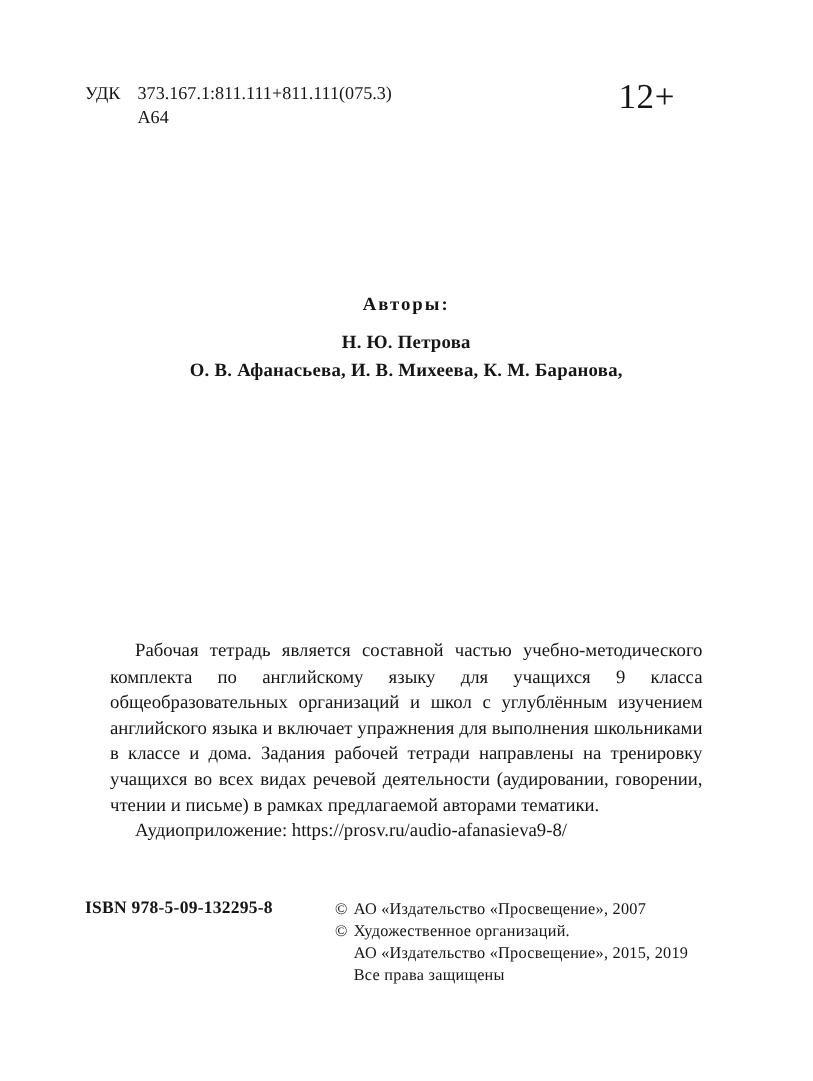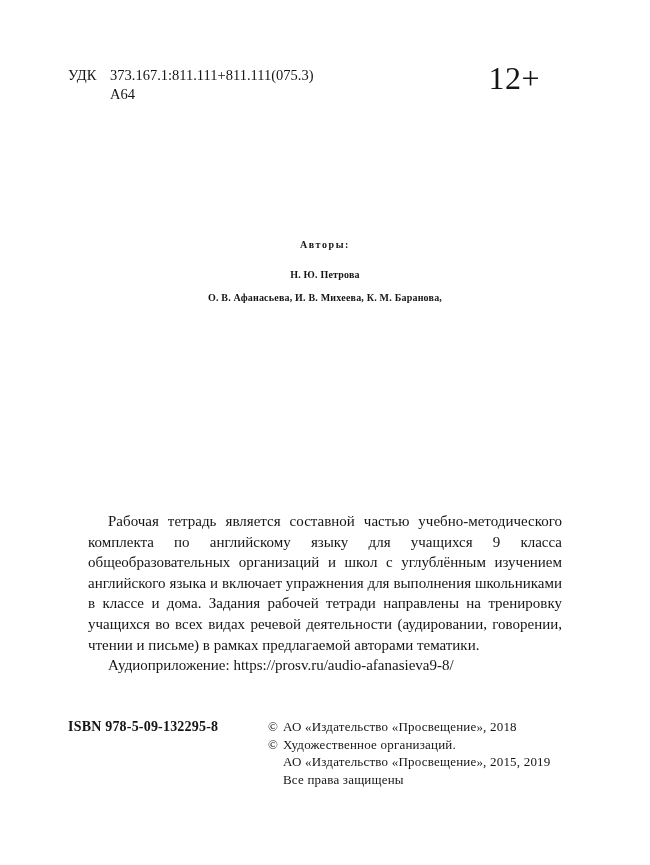--- a/index.html
+++ b/index.html
@@ -43,34 +43,34 @@
     display: inline-block;
   }
   .class-row.indented .class-label {
     width: 42px;
   }
 
   .age-badge {
     position: absolute;
     right: 48px;
     top: 64px;
-    font-size: 32px;
+    font-size: 28px;
     line-height: 28px;
     letter-spacing: 0.5px;
   }
 
   
   .authors {
     position: absolute;
     left: 0;
     top: 233px;
     width: 650px;
     text-align: center;
     font-weight: bold;
-    font-size: 10px;
+    font-size: 15px;
     line-height: 23px;
   }
   .authors-heading {
     letter-spacing: 1.6px;
     display: block;
     margin-bottom: 7px;
   }
   .authors-line {
     display: block;
     letter-spacing: 0.2px;
@@ -157,21 +157,21 @@
 
   <div class="annotation">
     <p>Рабочая тетрадь является составной частью учебно-методического комплекта по английскому языку для учащихся 9 класса общеобразовательных организаций и школ с углублённым изучением английского языка и включает упражнения для выполнения школьниками в классе и дома. Задания рабочей тетради направлены на тренировку учащихся во всех видах речевой деятельности (аудировании, говорении, чтении и письме) в рамках предлагаемой авторами тематики.</p>
     <p class="no-justify">Аудиоприложение: https://prosv.ru/audio-afanasieva9-8/</p>
   </div>
 
   <div class="footer">
     <div class="isbn">ISBN 978-5-09-132295-8</div>
     <div class="copyright">
       <span class="copy-line">
-        <span class="copy-mark">©</span><span>АО «Издательство «Просвещение», 2018</span>
+        <span class="copy-mark">©</span><span>АО «Издательство «Просвещение», 2007</span>
       </span>
       <span class="copy-line">
         <span class="copy-mark">©</span><span>Художественное организаций.</span>
       </span>
       <span class="copy-line hanging">АО «Издательство «Просвещение», 2015, 2019</span>
       <span class="copy-line hanging">Все права защищены</span>
     </div>
   </div>
 
 </div>

